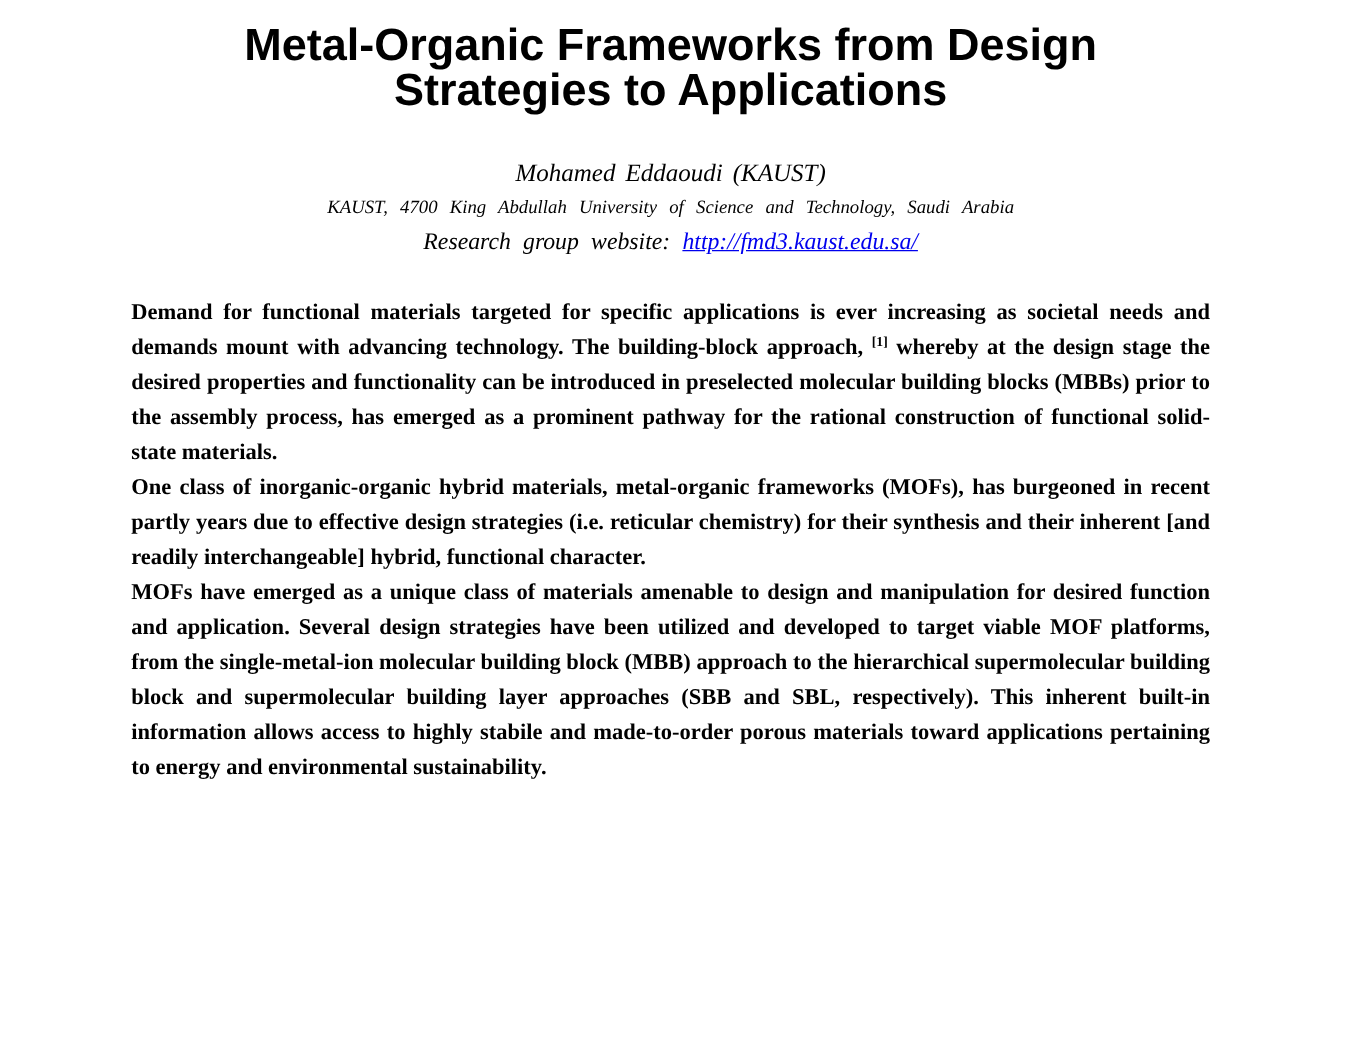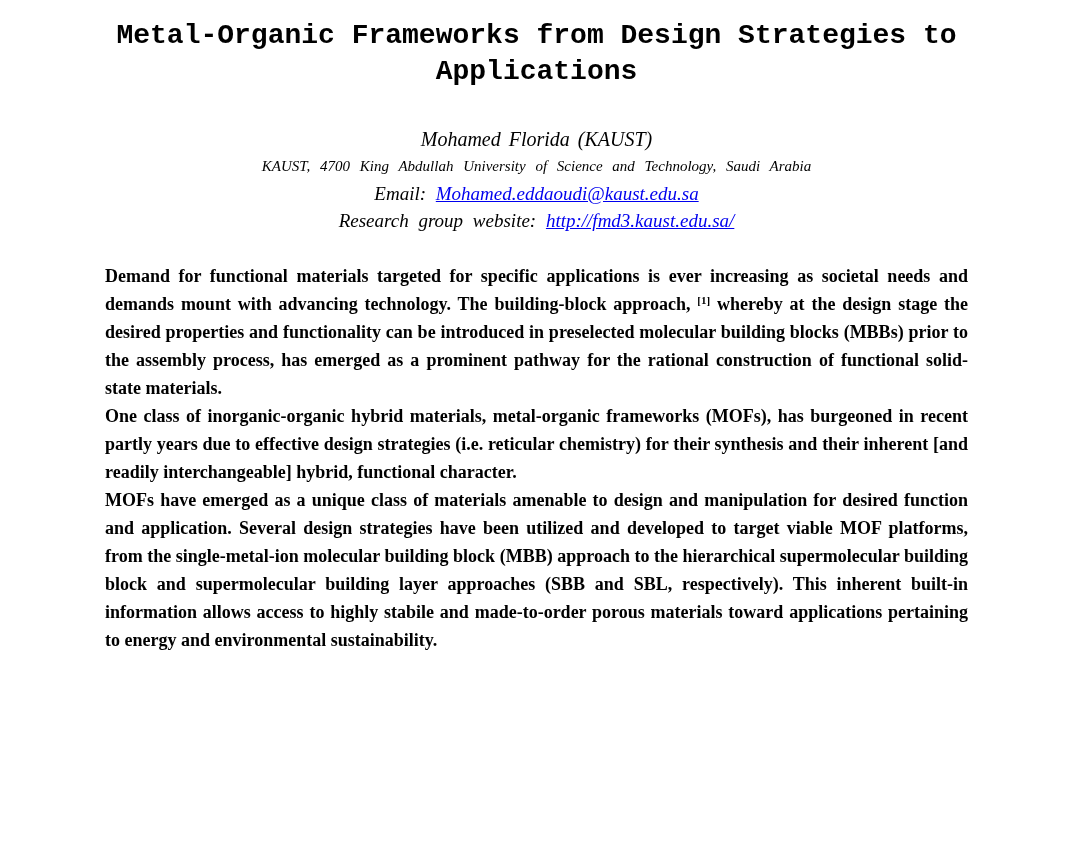--- a/index.html
+++ b/index.html
@@ -12,23 +12,23 @@
     color: #000000;
     overflow: hidden;
   }
   .page {
     width: 1080px;
     height: 847px;
     background: #ffffff;
     padding: 18px 112px 0 105px;
   }
   .title {
-    font-family: Liberation Mono, monospace;
+    font-family: Liberation Sans, sans-serif;
     font-weight: bold;
-    font-size: 28px;
+    font-size: 36px;
     line-height: 36px;
     text-align: center;
     max-width: 850px;
     margin: 0 auto;
     letter-spacing: 0px;
   }
   .author-block {
     margin-top: 36px;
     text-align: center;
     font-style: italic;
@@ -74,23 +74,22 @@
   }
 </style>
 </head>
 <body>
 
 <div class="page">
 
   <h1 class="title">Metal-Organic Frameworks from Design Strategies to Applications</h1>
 
   <div class="author-block">
-    <div class="author-name">Mohamed Florida (KAUST)</div>
+    <div class="author-name">Mohamed Eddaoudi (KAUST)</div>
     <div class="affil">KAUST, 4700 King Abdullah University of Science and Technology, Saudi Arabia</div>
-    <div class="contact"><span>Email: </span><a href="#">Mohamed.eddaoudi@kaust.edu.sa</a></div>
     <div class="contact"><span>Research group website: </span><a href="#">http://fmd3.kaust.edu.sa/</a></div>
   </div>
 
 
   <div class="abstract-body">
     <p><span>Demand for functional materials targeted for specific applications is ever increasing as societal needs and demands mount with advancing technology. The building-block approach, </span><sup class="ref">[1]</sup><span> whereby at the design stage the desired properties and functionality can be introduced in preselected molecular building blocks (MBBs) prior to the assembly process, has emerged as a prominent pathway for the rational construction of functional solid- state materials.</span></p>
     <p>One class of inorganic-organic hybrid materials, metal-organic frameworks (MOFs), has burgeoned in recent partly years due to effective design strategies (i.e. reticular chemistry) for their synthesis and their inherent [and readily interchangeable] hybrid, functional character.</p>
     <p>MOFs have emerged as a unique class of materials amenable to design and manipulation for desired function and application. Several design strategies have been utilized and developed to target viable MOF platforms, from the single-metal-ion molecular building block (MBB) approach to the hierarchical supermolecular building block and supermolecular building layer approaches (SBB and SBL, respectively). This inherent built-in information allows access to highly stabile and made-to-order porous materials toward applications pertaining to energy and environmental sustainability.</p>
   </div>
 

